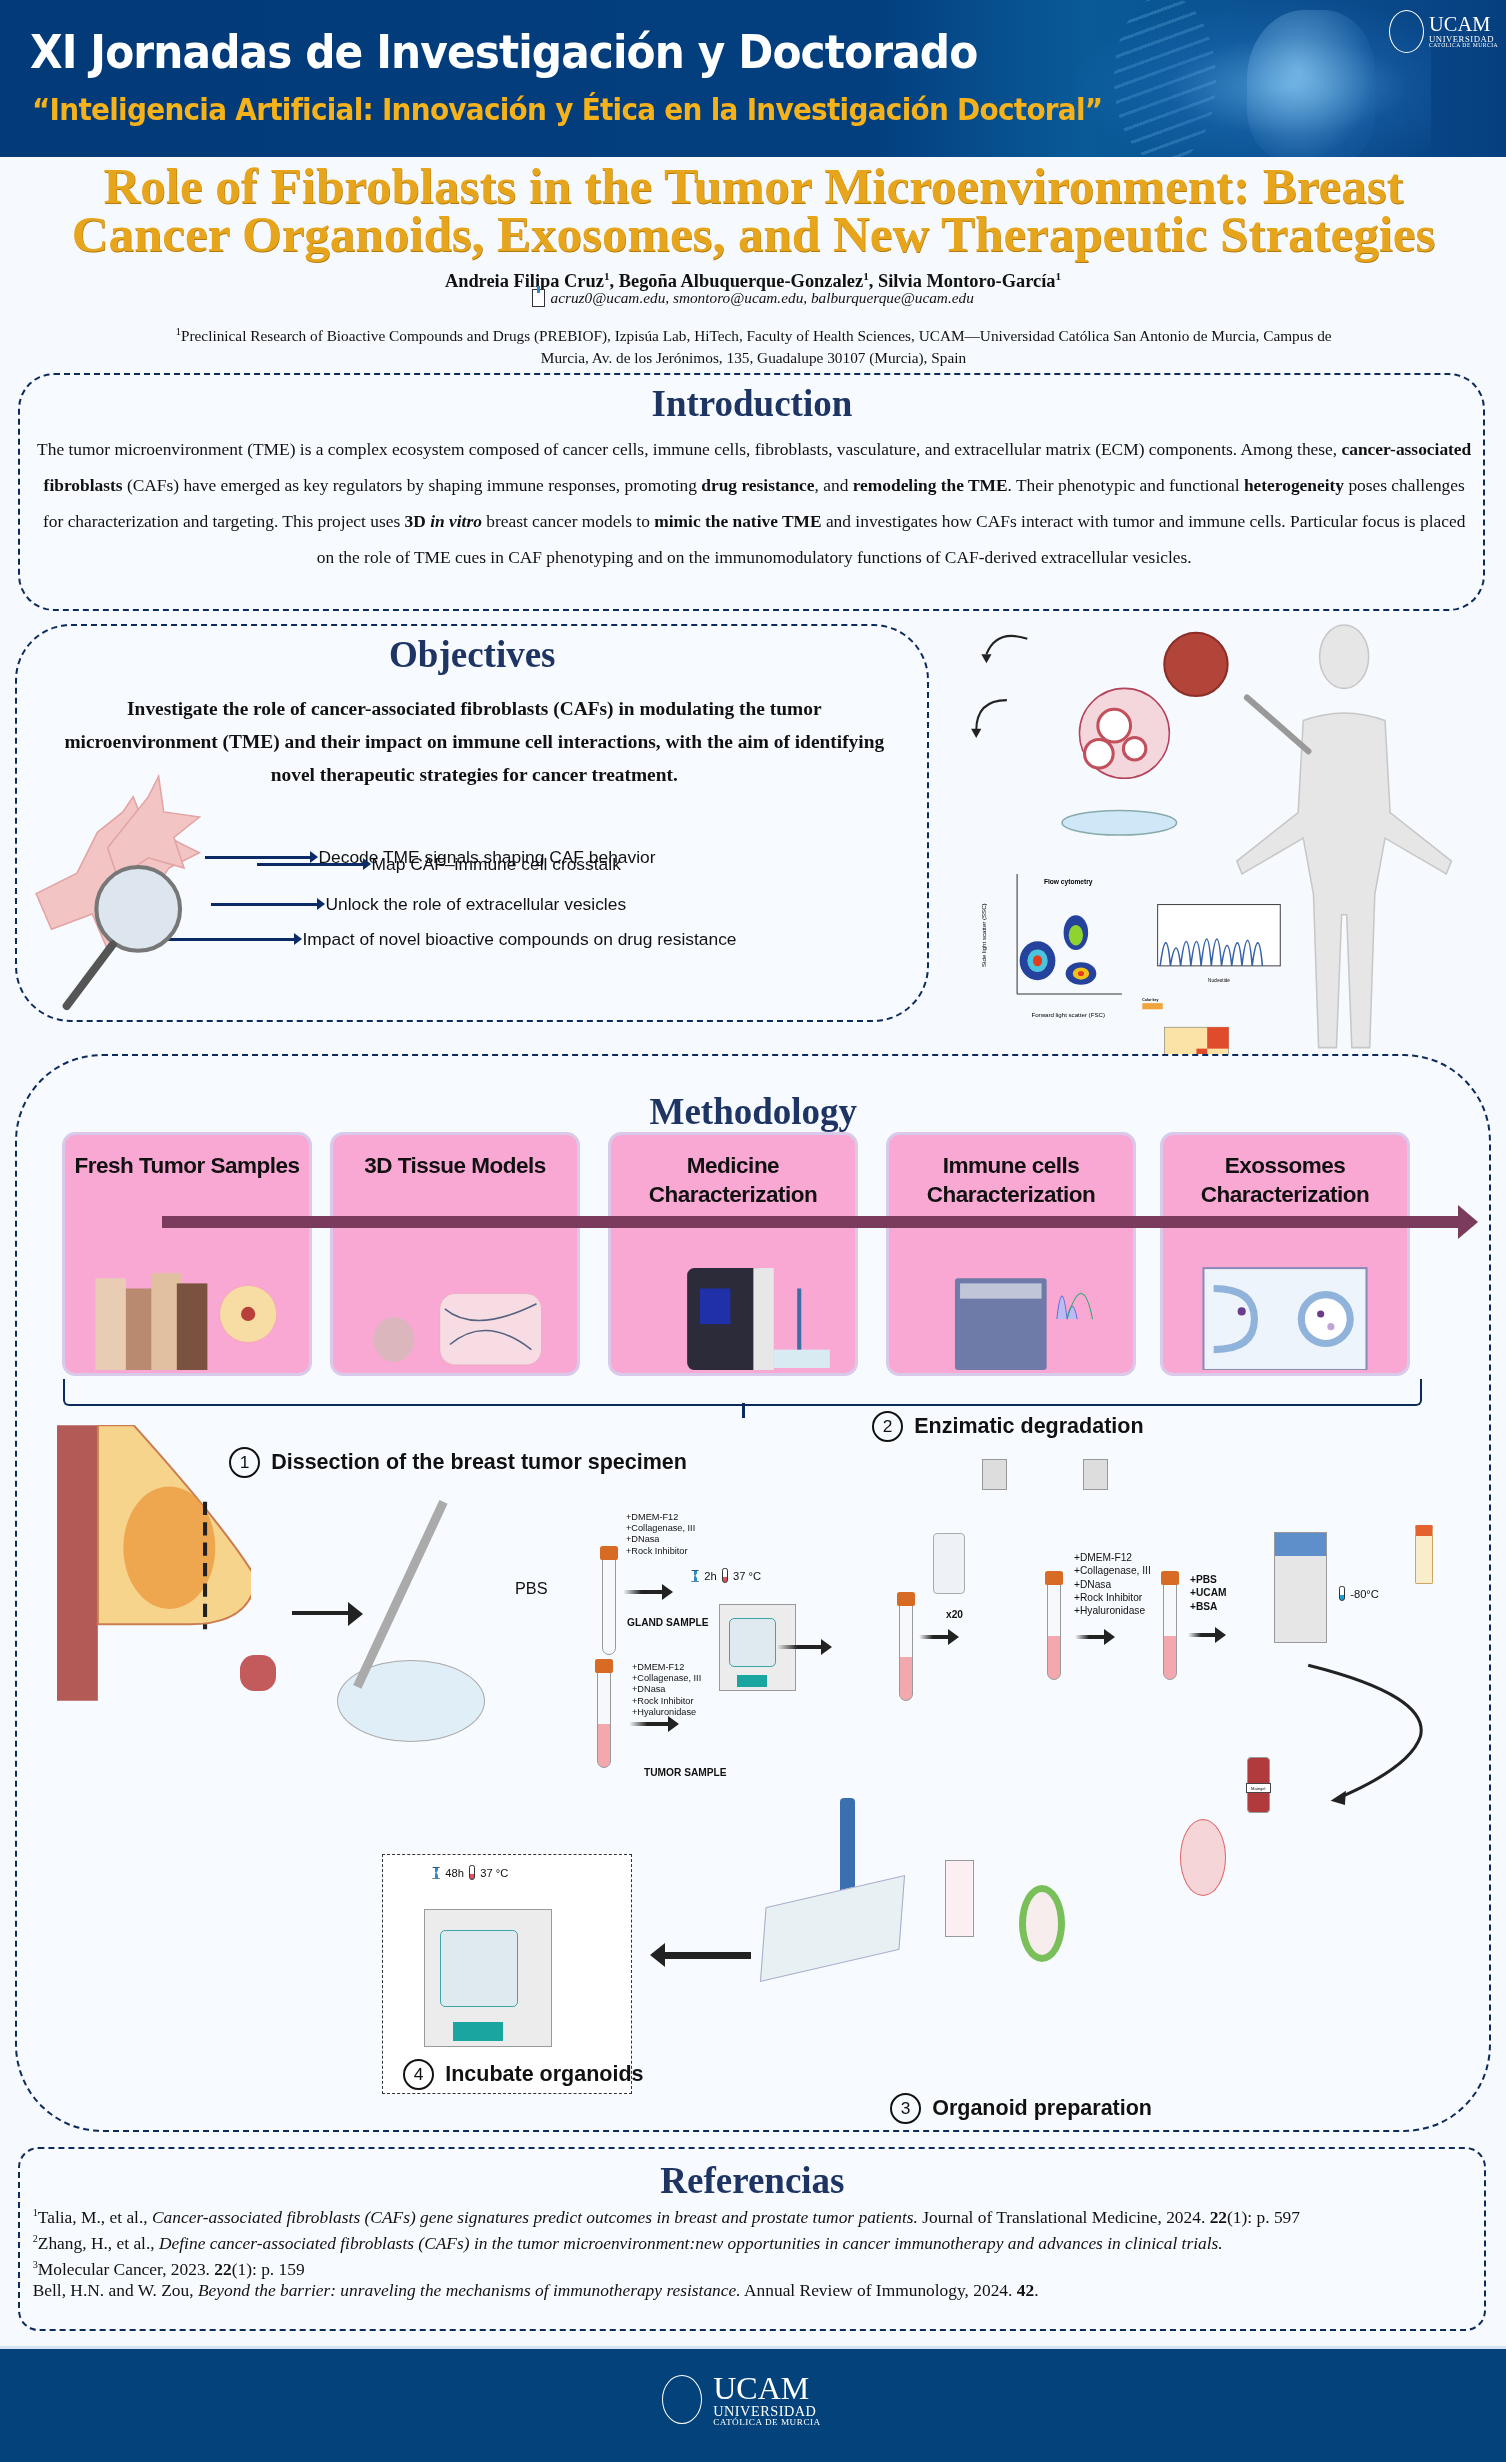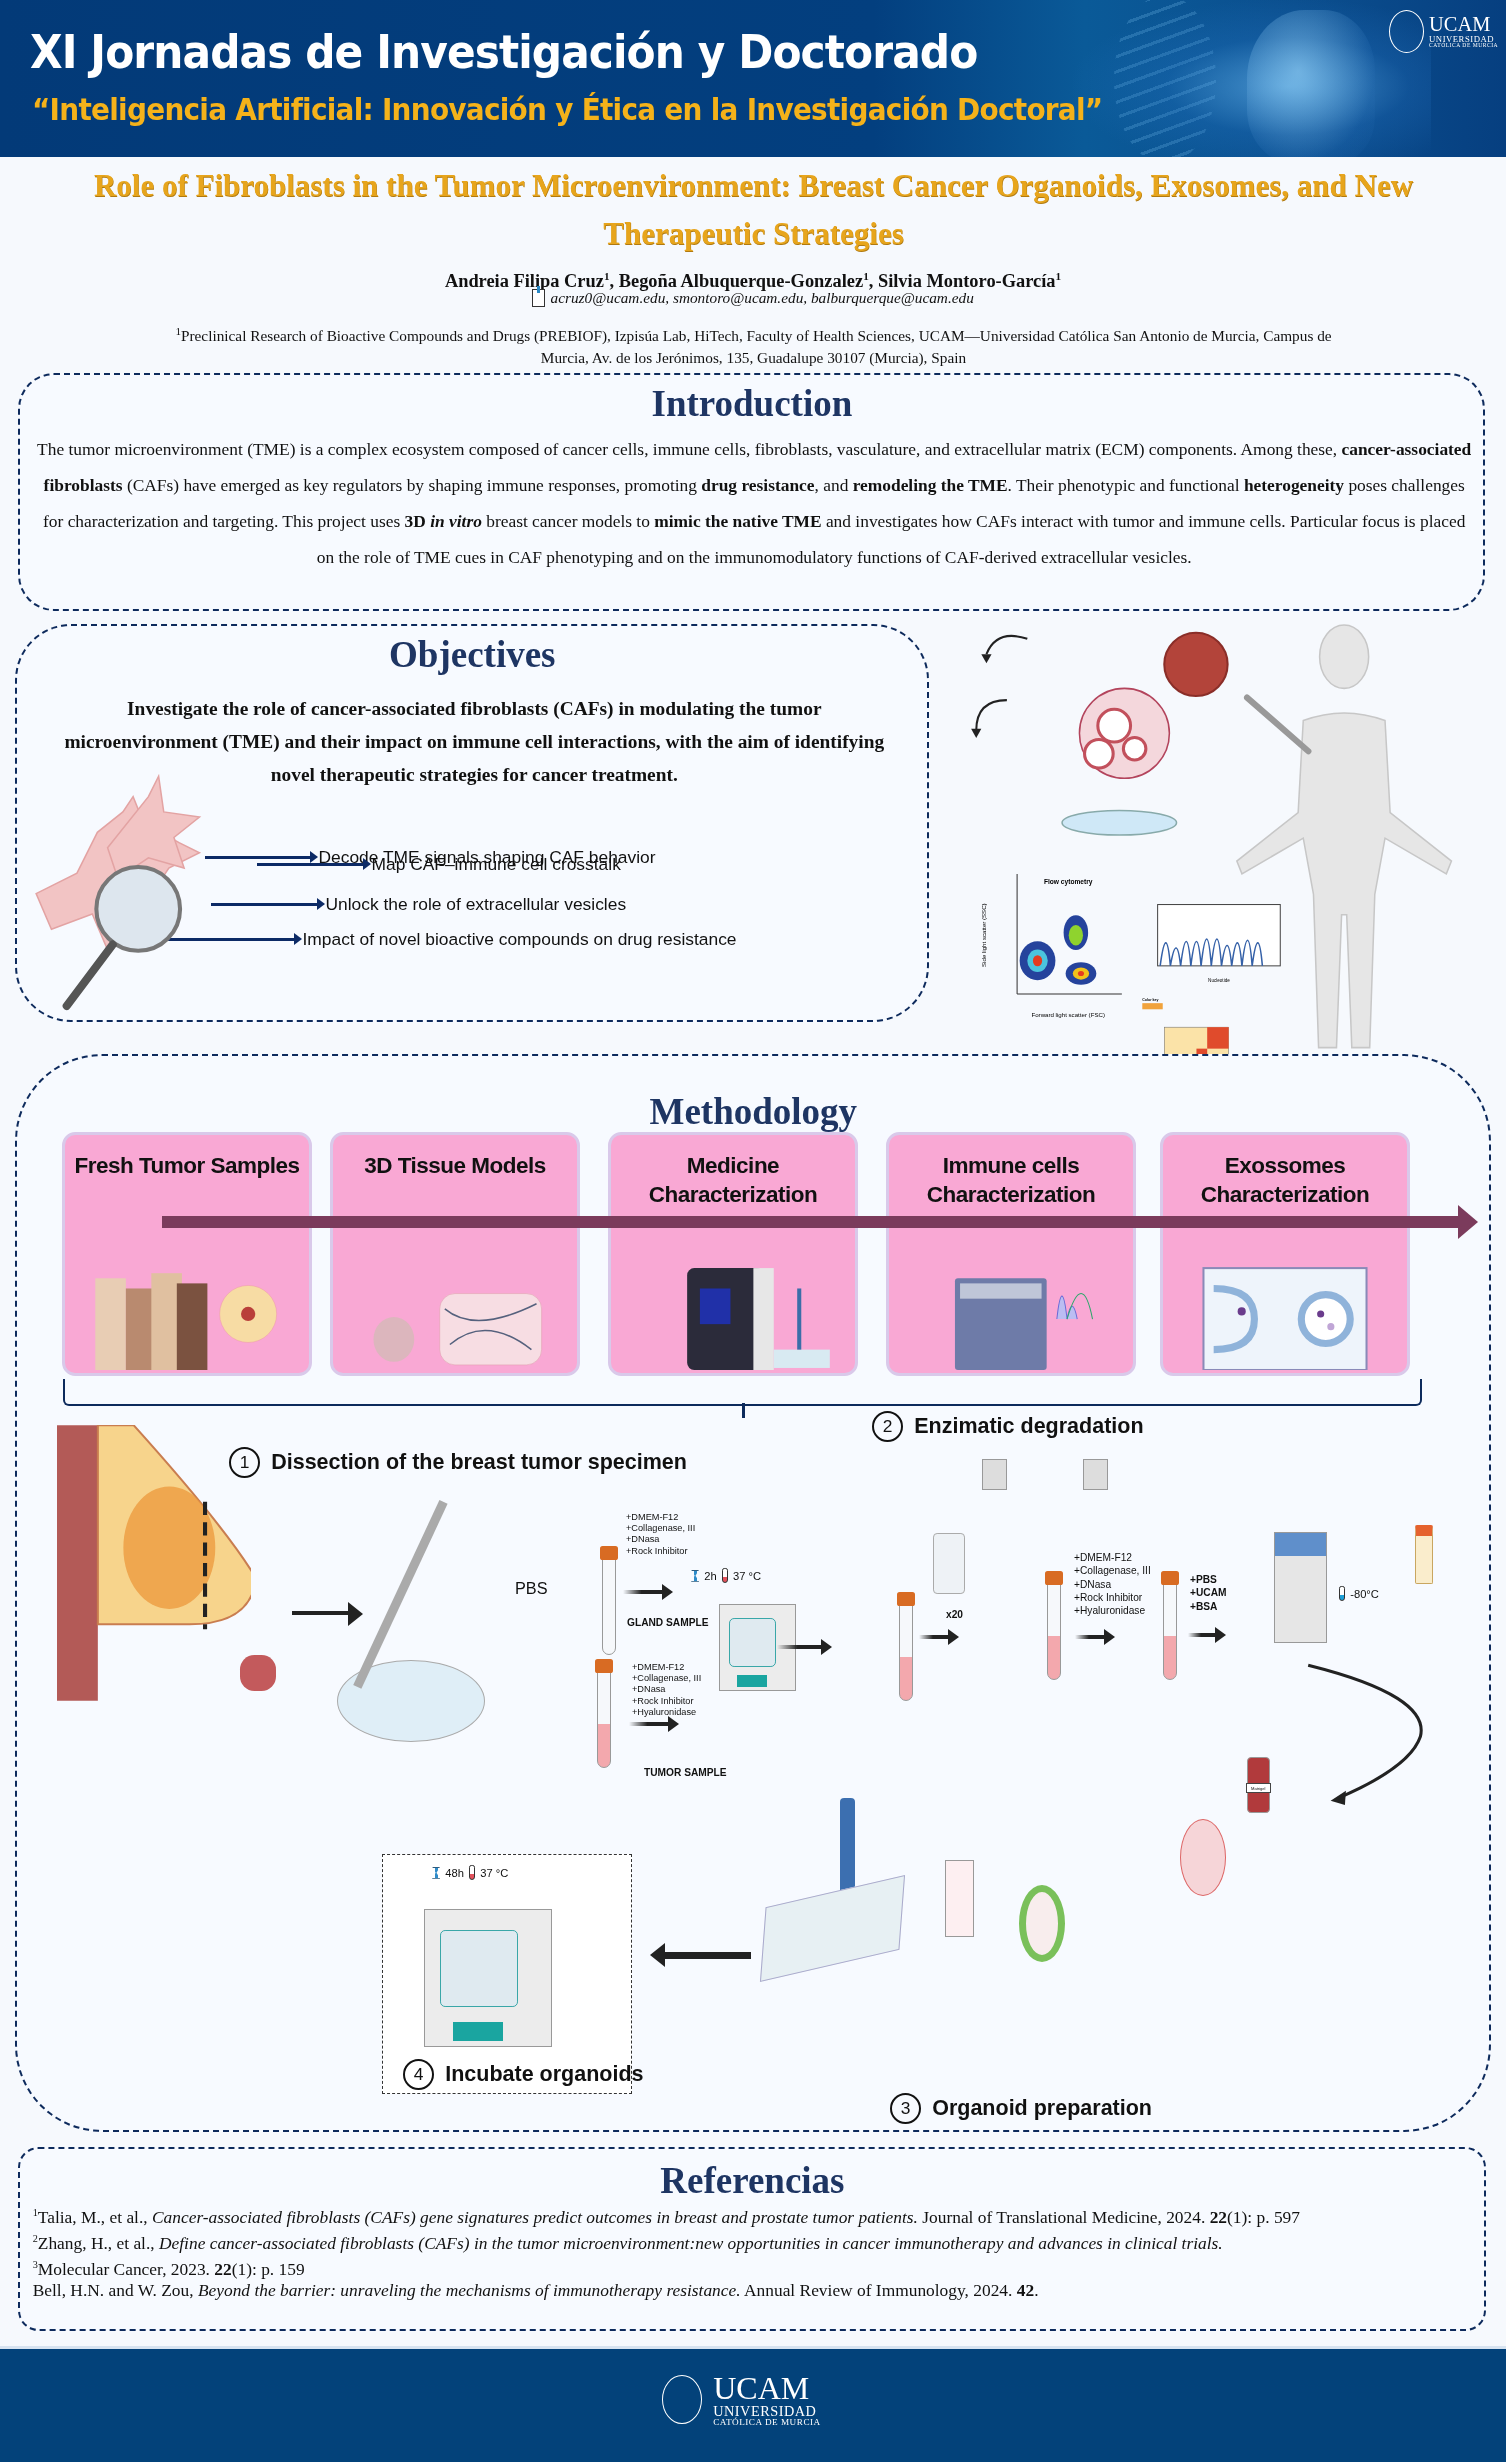--- a/index.html
+++ b/index.html
@@ -22,21 +22,21 @@
   .ucam-top { position: absolute; left: 1389px; top: 10.2px; display: flex; align-items: center; gap: 5.1px; color: #fff; }
   .seal { border: 1.5px solid #fff; border-radius: 50%; display: flex; align-items: center; justify-content: center; color: #fff; }
   .seal-top { width: 35px; height: 43px; }
   .ucam-word { font-family: "Liberation Serif", serif; line-height: 1; }
   .ucam-top .u1 { font-size: 20.4px; }
   .ucam-top .u2 { font-size: 8.7px; letter-spacing: 0.5px; }
   .ucam-top .u3 { font-size: 5.6px; letter-spacing: 0.5px; }
 
   
   .paper-title { position: absolute; left: 31px; top: 162px; width: 1445px; text-align: center; color: #e7a51c;
-    font-size: 31px; font-weight: bold; line-height: 48px; text-shadow: 0.5px 0.5px 0 #b07a10; }
+    font-size: 51px; font-weight: bold; line-height: 48px; text-shadow: 0.5px 0.5px 0 #b07a10; }
   .authors { position: absolute; left: 0; top: 258px; width: 1506px; text-align: center; font-weight: bold; font-size: 18.4px; margin-top: 12px; }
   .authors sup, .affil sup { font-size: 11.2px; }
   .emails { position: absolute; left: 0; top: 289px; width: 1506px; text-align: center; font-style: italic; font-size: 15.3px; display: flex; justify-content: center; align-items: center; gap: 5.1px; }
   .mail-icon { display: inline-block; width: 13.3px; height: 17.4px; border: 1px solid #333; background: #fff; position: relative; }
   .mail-icon::before { content: ""; position: absolute; left: 4.1px; top: -4.1px; width: 3.1px; height: 7.2px; background: #2a8ac7; }
   .affil { position: absolute; left: 153px; top: 321px; width: 1201px; text-align: center; font-size: 15.3px; line-height: 21.5px; }
 
   
   .box { position: absolute; border: 2.6px dashed #0d2a5c; border-radius: 46px; background: #f7faff; }
   .sec-title { position: absolute; left: 0; width: 100%; text-align: center; font-weight: bold; color: #1e3563; font-size: 37px; }

